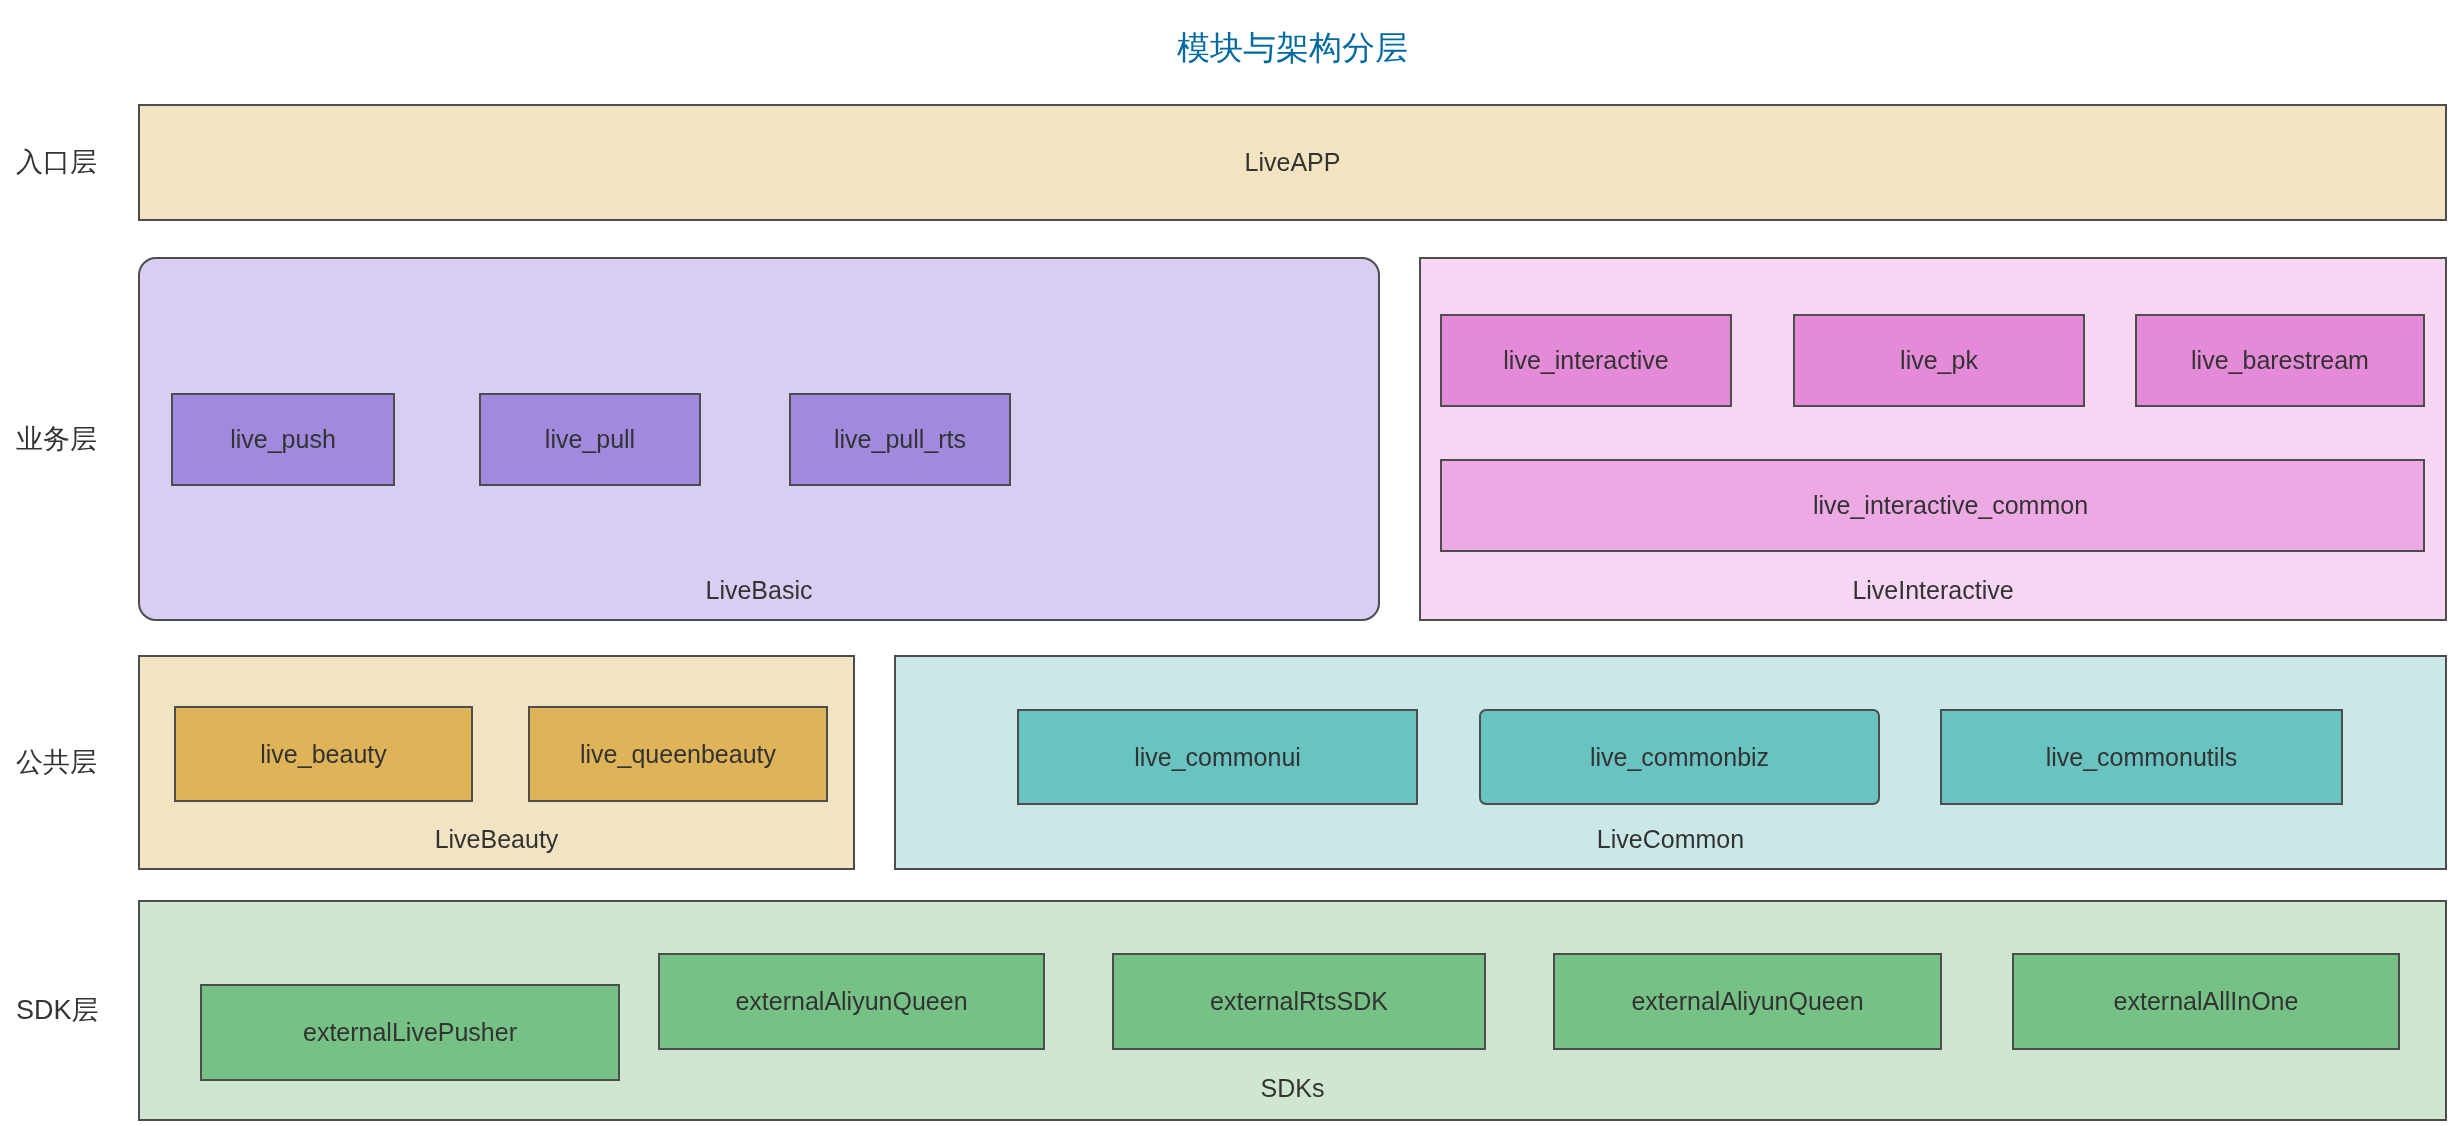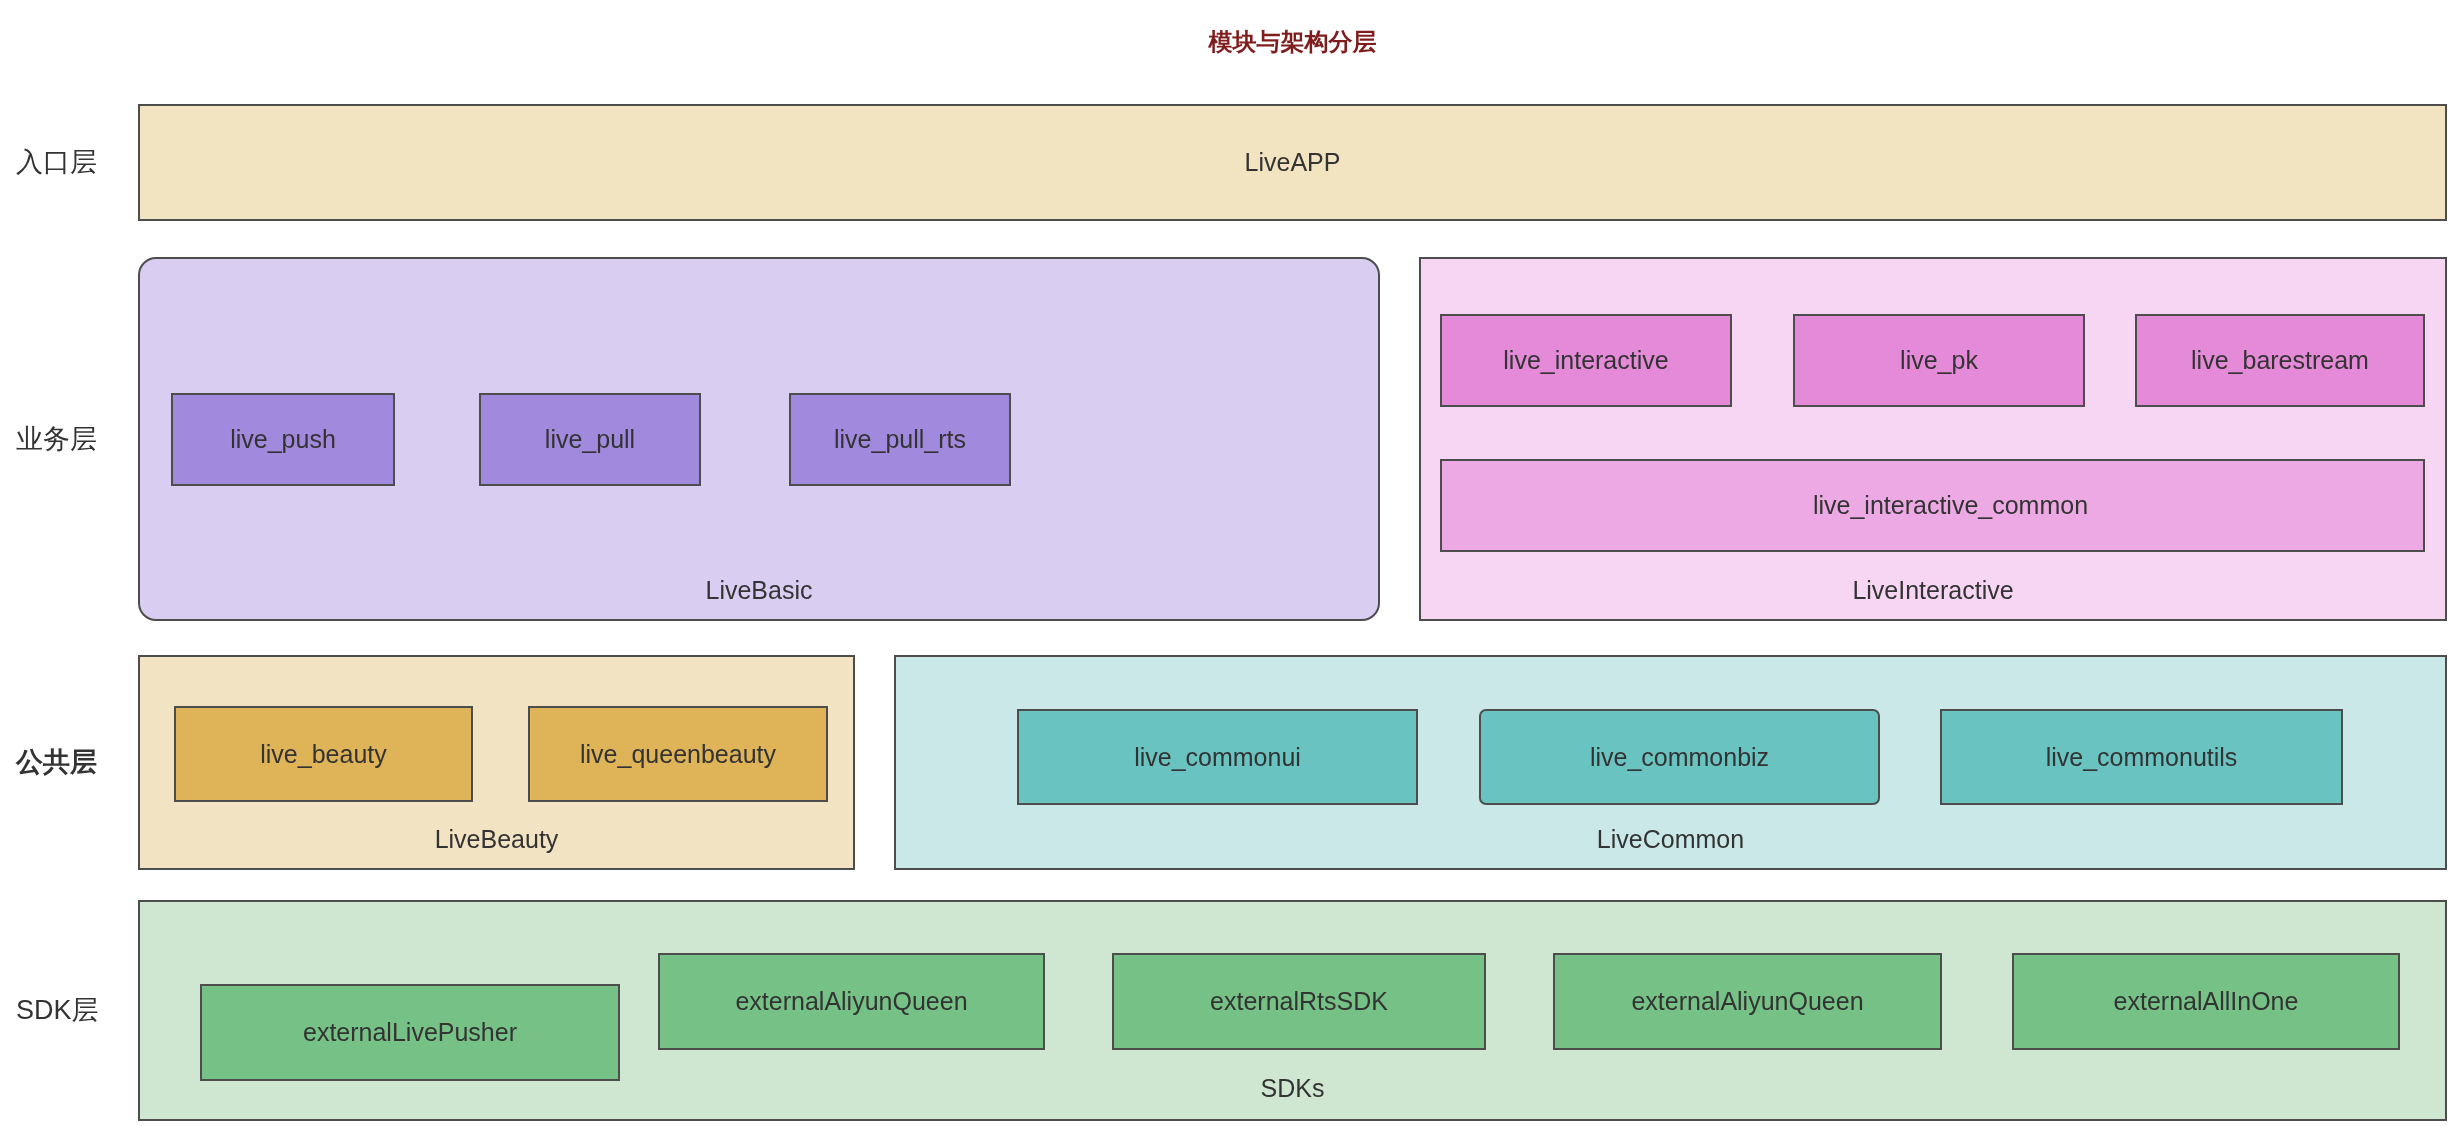--- a/index.html
+++ b/index.html
@@ -8,23 +8,23 @@
     position: relative;
     width: 2458px;
     height: 1126px;
     background: #ffffff;
     overflow: hidden;
   }
   .title {
     position: absolute;
     left: 138px; width: 2309px; top: 26px;
     text-align: center;
-    font-size: 24px;
-    font-weight: 700;
-    color: #7f1d1d;
+    font-size: 33px;
+    font-weight: 400;
+    color: #0369a1;
   }
   .row-label {
     position: absolute;
     left: 16px;
     width: 118px;
     height: 34px;
     line-height: 34px;
     font-size: 27px;
     color: #333333;
     white-space: nowrap;
@@ -68,21 +68,21 @@
 </style>
 </head>
 <body>
 
 <div class="canvas">
 
   <div class="title">模块与架构分层</div>
 
   <div class="row-label" style="top:145px;">入口层</div>
   <div class="row-label" style="top:422px;">业务层</div>
-  <div class="row-label" style="top:745px;font-weight:bold;">公共层</div>
+  <div class="row-label" style="top:745px;">公共层</div>
   <div class="row-label" style="top:993px;">SDK层</div>
 
   <div class="module fill-liveapp" style="left:138px; top:104px; width:2309px; height:117px;">
     <span>LiveAPP</span>
   </div>
 
   <div class="group fill-livebasic" style="left:138px; top:257px; width:1242px; height:364px;">
     <div class="group-label" style="bottom:14px;">LiveBasic</div>
   </div>
   <div class="module fill-basic-mod" style="left:171px; top:393px; width:224px; height:93px;">live_push</div>

